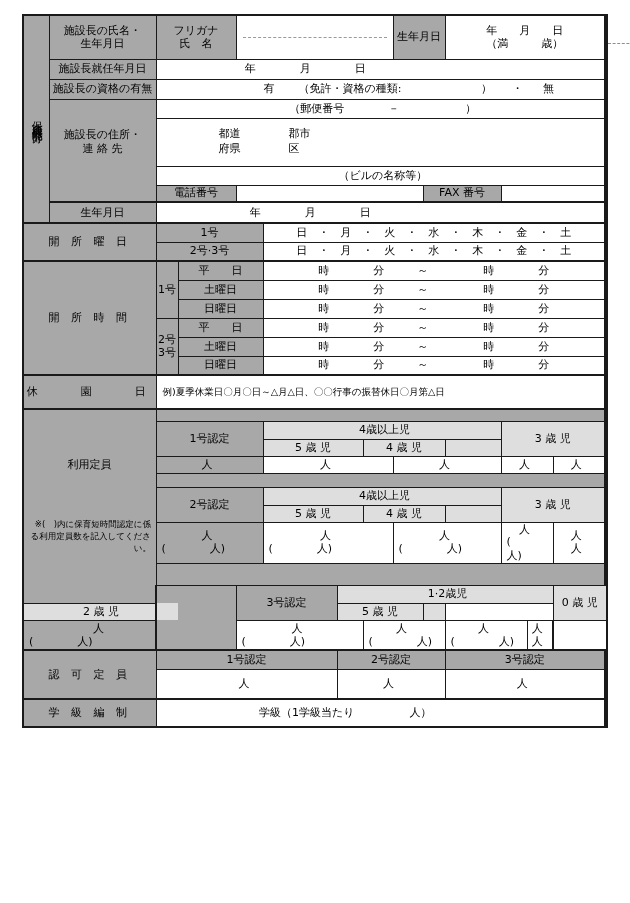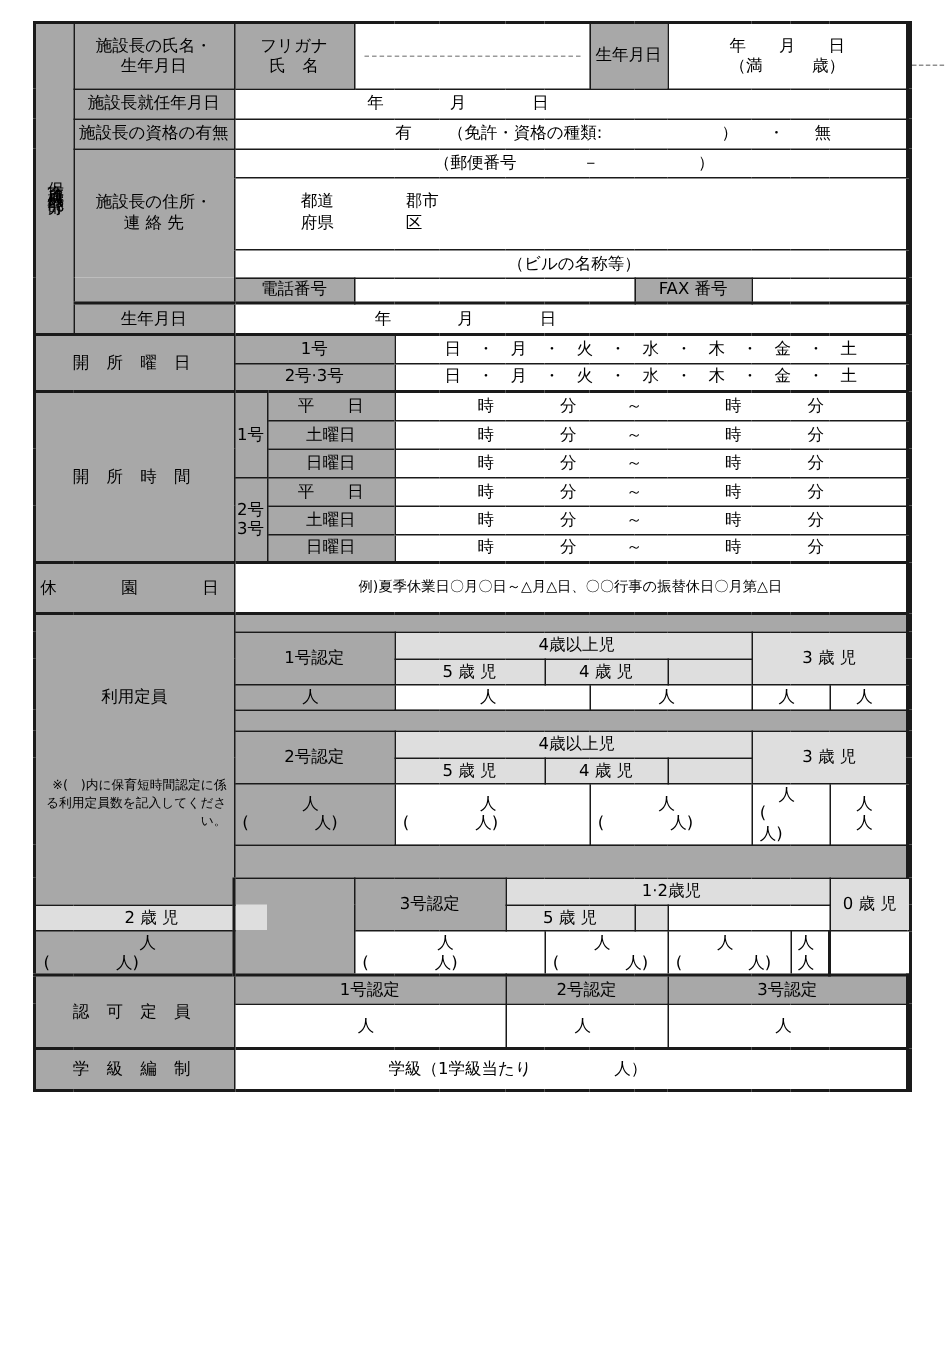--- a/index.html
+++ b/index.html
@@ -161,21 +161,21 @@
         <span>（郵便番号　　　　－　　　　　　）</span>
       </td>
     </tr>
 
     <tr style="height:48px">
       <td class="g not nob">
         <div style="white-space:pre-line">施設長の住所・
 連 絡 先</div>
       </td>
       <td class="w thick-r dash-b" colspan="13">
-        <div style="display:flex;padding-left:44px;text-align:left;line-height:1.35">
+        <div style="display:flex;padding-left:62px;text-align:left;line-height:1.35">
           <div>
             <div>都道</div>
             <div>府県</div>
           </div>
           <div style="margin-left:48px">
             <div>郡市</div>
             <div>区</div>
           </div>
         </div>
       </td>
@@ -249,21 +249,21 @@
     <tr style="height:19px">
       <td class="g" colspan="2">日曜日</td>
       <td class="w thick-r" colspan="10">時　　　　分　　　～　　　　　時　　　　分</td>
     </tr>
 
     <tr style="height:34px">
       <td class="g thick-l thick-t thick-b" colspan="2">
         <span class="sp2">休　　園　　日</span>
       </td>
       <td class="w thick-t thick-r thick-b" colspan="13">
-        <div style="text-align:center;padding:0 6px;font-size:9.5px;align-self:flex-start">
+        <div style="text-align:left;padding:0 6px;font-size:9.5px;align-self:flex-start">
           <span>例)夏季休業日〇月〇日～△月△日、〇〇行事の振替休日〇月第△日</span>
         </div>
       </td>
     </tr>
 
     <tr style="height:12px">
       <td class="g thick-l thick-t" colspan="2" rowspan="10">
         <div>利用定員</div>
         <div class="note" style="margin-top:46px">※(　)内に保育短時間認定に係る利用定員数を記入してください。</div>
       </td>

